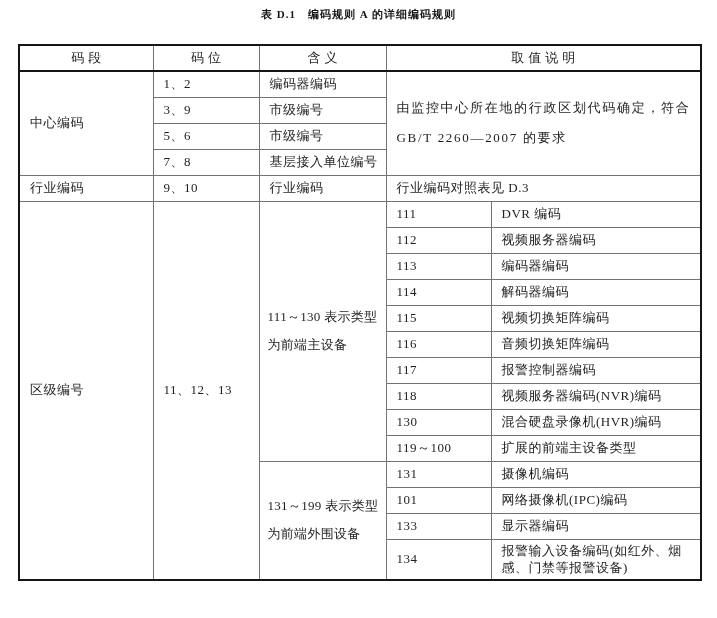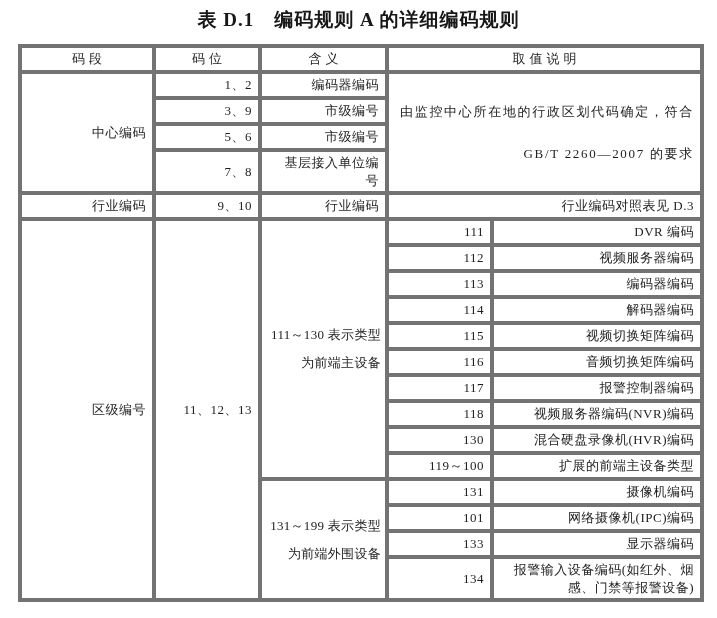--- a/index.html
+++ b/index.html
@@ -8,58 +8,58 @@
     background:#ffffff;
     font-family:"Liberation Serif","DejaVu Serif",serif;
     color:#1e1e1e;
     position:relative;
     overflow:hidden;
   }
   .doc-title{
     position:absolute;
     top:7px;left:0;width:100%;
     text-align:center;
-    font-size:19px;
+    font-size:11px;
     font-weight:bold;
     letter-spacing:1px;
     color:#171717;
   }
   table.rules{
     position:absolute;
     left:18px;top:44px;
     width:682px;
     border-collapse:collapse;
     table-layout:fixed;
     border:2px solid #141414;
   }
   table.rules tr{height:26px;}
   tr.row-hdr{height:28px;}
   tr.row-tall{height:57px;}
   th,td{
-    border:4px solid #737373;
+    border:1px solid #737373;
     font-size:13px;
     font-weight:normal;
     vertical-align:middle;
     overflow:hidden;
     padding:2px 6px 2px 10px;
     letter-spacing:0.5px;
     line-height:1.35;
   }
   th{
     text-align:center;
     letter-spacing:4px;
     text-indent:4px;
     padding:2px 0;
     border-bottom:2px solid #141414;
   }
-  td{text-align:right;}
+  td{text-align:left;}
   td.note{
     white-space:pre-line;
     letter-spacing:1.7px;
-    line-height:42px;
+    line-height:30px;
   }
   td.grp{
     white-space:pre-line;
     letter-spacing:0.3px;
     line-height:28px;
     padding:2px 4px 2px 8px;
   }
 </style>
 </head>
 <body>

